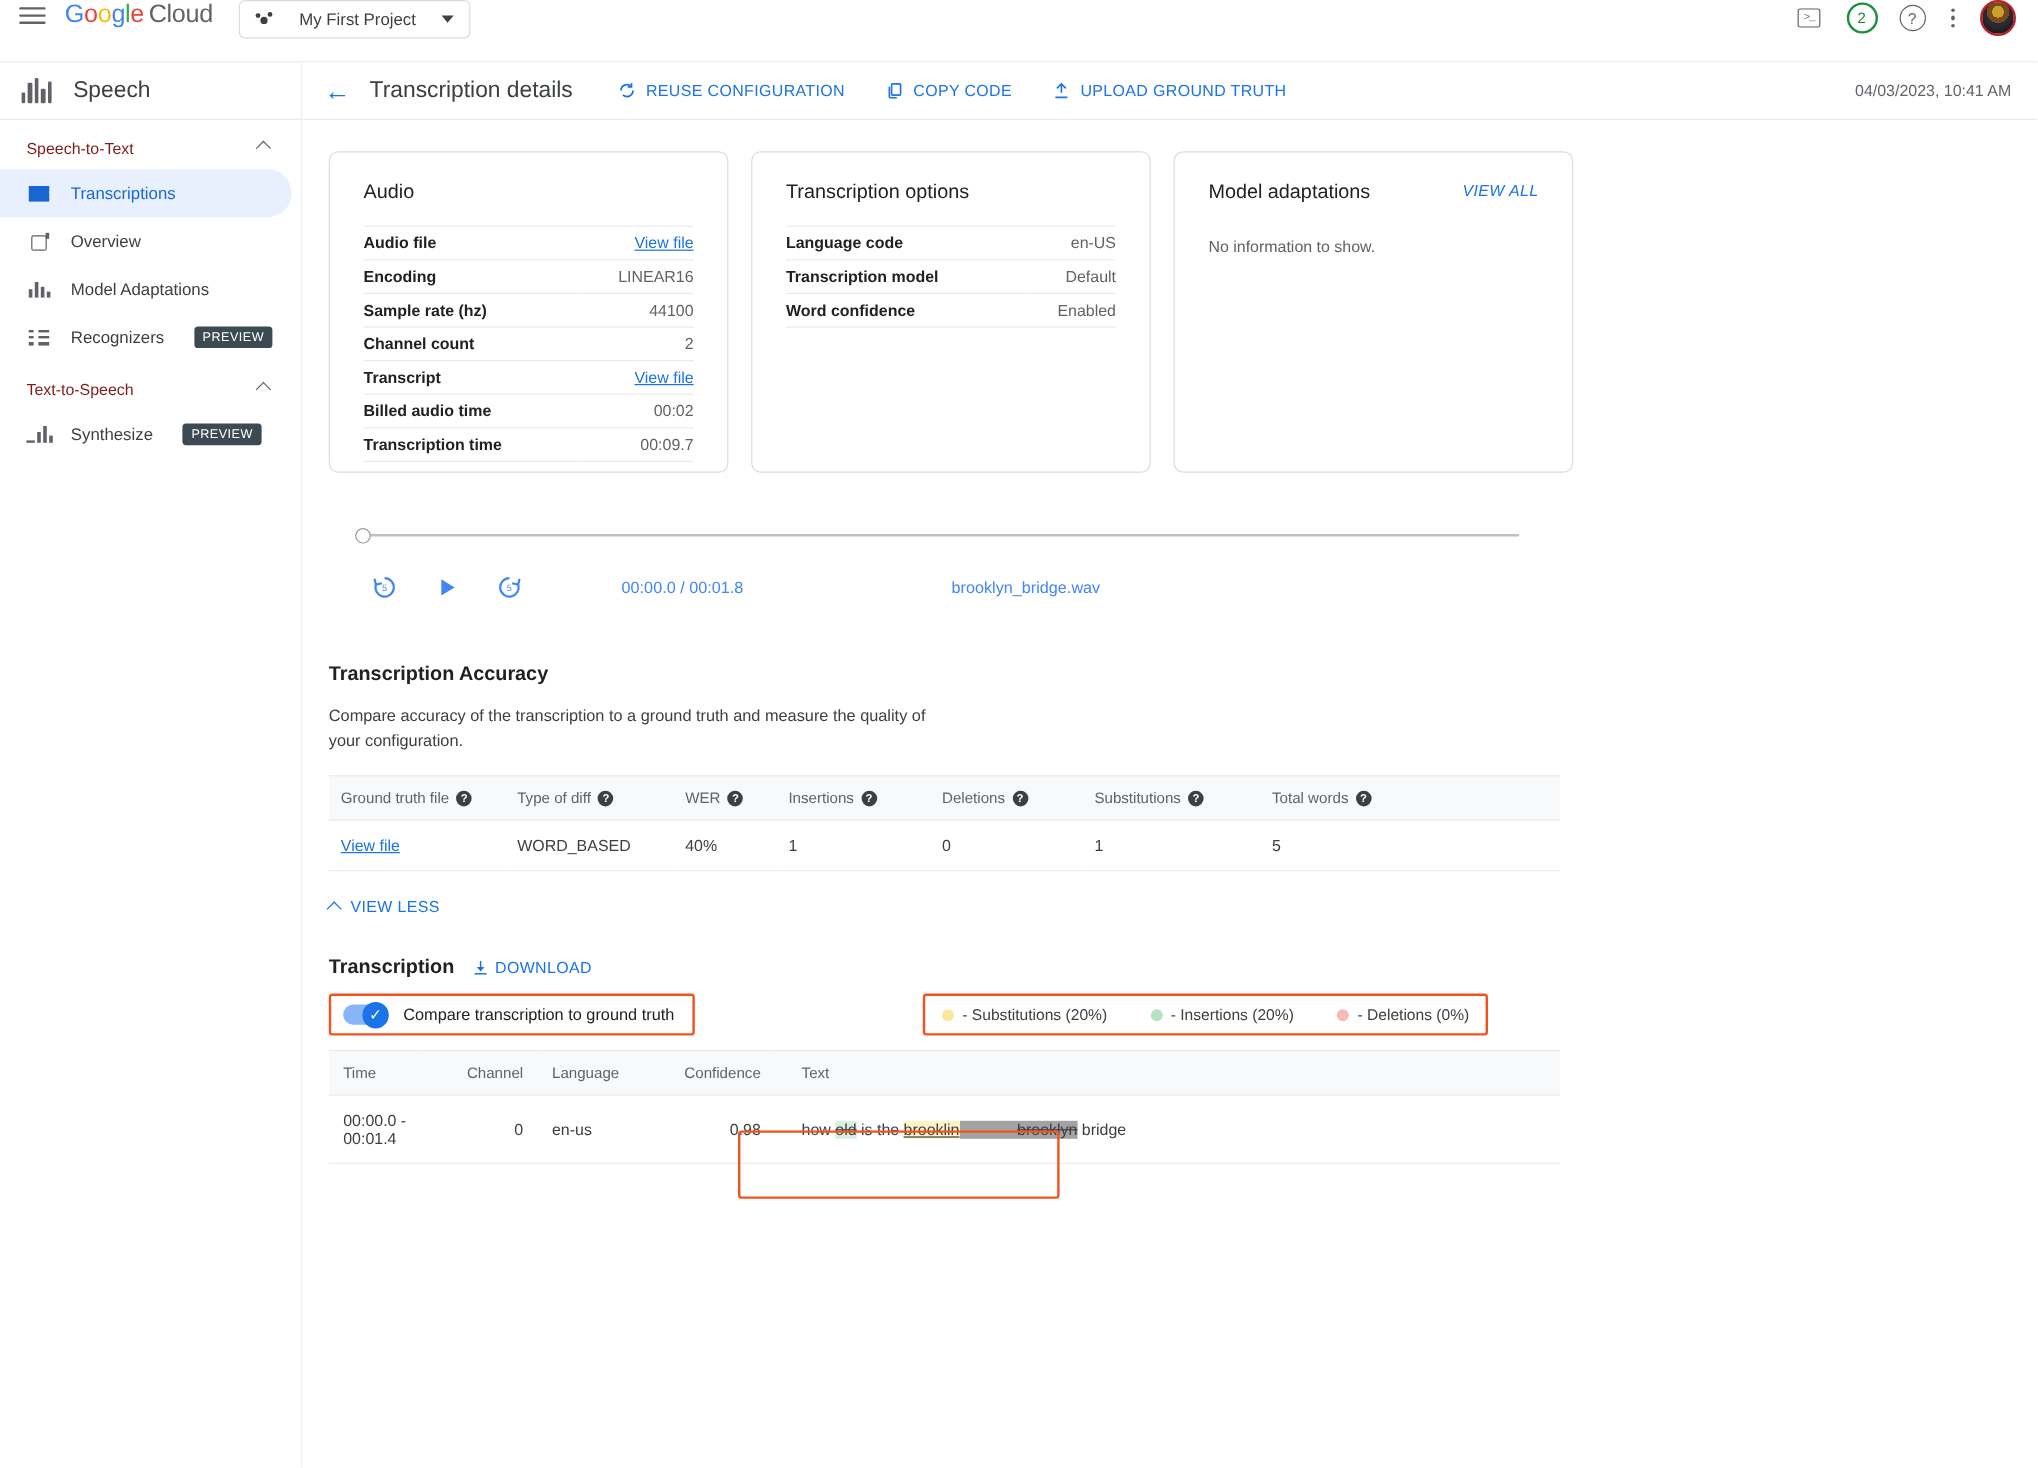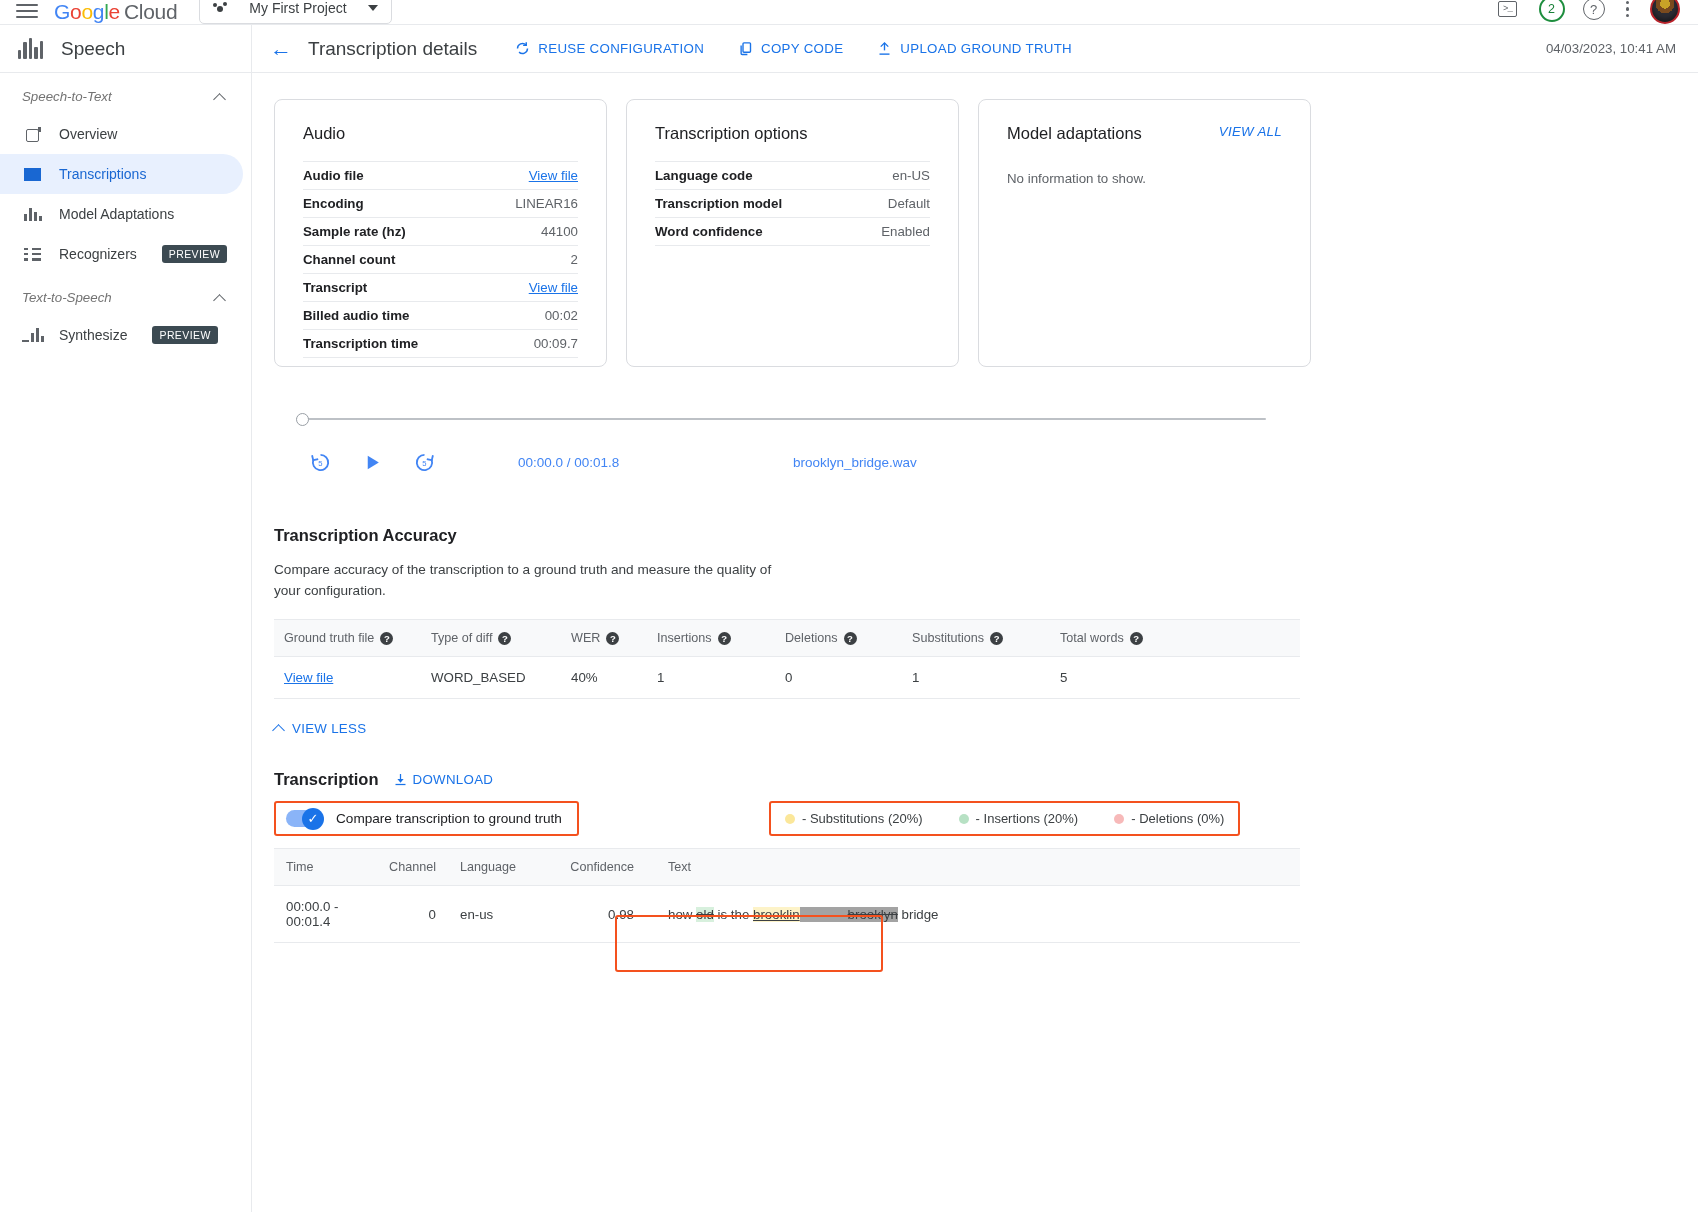--- a/index.html
+++ b/index.html
@@ -7,23 +7,23 @@
     margin: 0; padding: 0;
     width: 1698px; height: 1223px;
     background: #ffffff;
     font-family: "Liberation Sans", sans-serif;
     color: #202124;
     overflow: hidden;
   }
 
   
   .topbar {
-    height: 25px;
+    height: 52px;
     display: flex;
-    align-items: flex-end;
+    align-items: flex-start;
     padding: 0 14px 0 14px;
     border-bottom: 1px solid #e8eaed;
     background: #fff;
     position: relative;
   }
   .hamburger {
     width: 26px; height: 26px;
     display: flex; flex-direction: column; justify-content: center; gap: 4px;
     cursor: pointer; margin-right: 14px; padding: 0 2px;
   }
@@ -98,22 +98,22 @@
   .sidebar { width: 252px; border-right: 1px solid #e8eaed; background:#fff; flex: none; }
   .side-header {
     display:flex; align-items:center; gap: 18px;
     height: 48px; padding: 0 18px; border-bottom: 1px solid #e8eaed;
   }
   .speech-icon { display:flex; align-items:flex-end; gap:2px; height:21px; }
   .speech-icon i { display:block; width:3.4px; background:#5f6368; border-radius:1px;}
   .side-header-title { font-size: 19px; color: #3c4043; }
 
   .side-group-hdr {
-    display:flex; align-items:flex-end; justify-content: space-between;
-    padding: 16px 18px 10px 11px; font-size: 13.3px; color:#737373; cursor:pointer;font-style:italic;
+    display:flex; align-items:center; justify-content: space-between;
+    padding: 16px 18px 10px 11px; font-size: 13.3px; color:#7f1d1d; cursor:pointer;
   }
   .chev-up { width:9px;height:9px; border-left:1.7px solid #5f6368; border-top:1.7px solid #5f6368; transform: rotate(45deg); margin-right: 9px;}
   .side-item {
     display: flex; align-items:center; gap: 16px;
     height: 40px; padding: 0 10px 0 22px; font-size: 14px; color: #3c4043;
     cursor: pointer; border-radius: 0 20px 20px 0; margin-right: 8px;
   }
   .side-item.active { background: #e8f0fe; color: #1967d2; }
   .side-item.active .s-ico i, .side-item.active .s-ico span { background: #1967d2 !important; border-color:#1967d2 !important;}
   .s-ico { width: 21px; height: 21px; flex: none; position: relative; display:flex; align-items:center; justify-content:center;}
@@ -303,40 +303,40 @@
           <i style="height:18px"></i>
       </span>
       <span class="side-header-title">Speech</span>
     </div>
 
     <div class="side-group-hdr">
       <span style="padding-left:11px">Speech-to-Text</span>
       <span class="chev-up"></span>
     </div>
 
-    <div class="side-item">
-      <span class="s-ico">
-        <span class="ico-home">
-            <span class="roof"></span>
-            <span class="chim"></span>
-          </span>
-      </span>
-      <span>Overview</span>
-    </div>
-
     <div class="side-item active">
       <span class="s-ico">
         <span class="ico-list">
             <i></i>
             <i></i>
             <i></i>
             <i></i>
           </span>
       </span>
       <span>Transcriptions</span>
+    </div>
+
+    <div class="side-item">
+      <span class="s-ico">
+        <span class="ico-home">
+            <span class="roof"></span>
+            <span class="chim"></span>
+          </span>
+      </span>
+      <span>Overview</span>
     </div>
 
     <div class="side-item">
       <span class="s-ico">
         <span class="ico-bars">
             <i style="height:7px"></i>
             <i style="height:13px"></i>
             <i style="height:9px"></i>
             <i style="height:5px"></i>
           </span>

